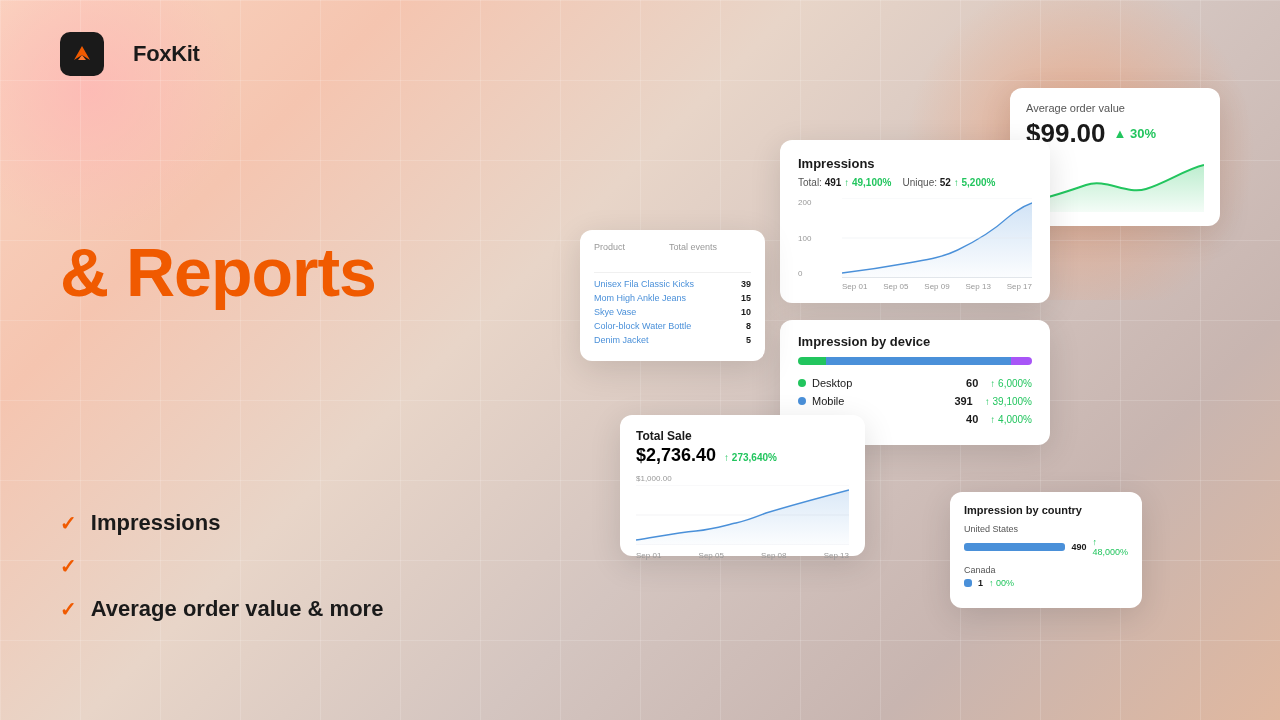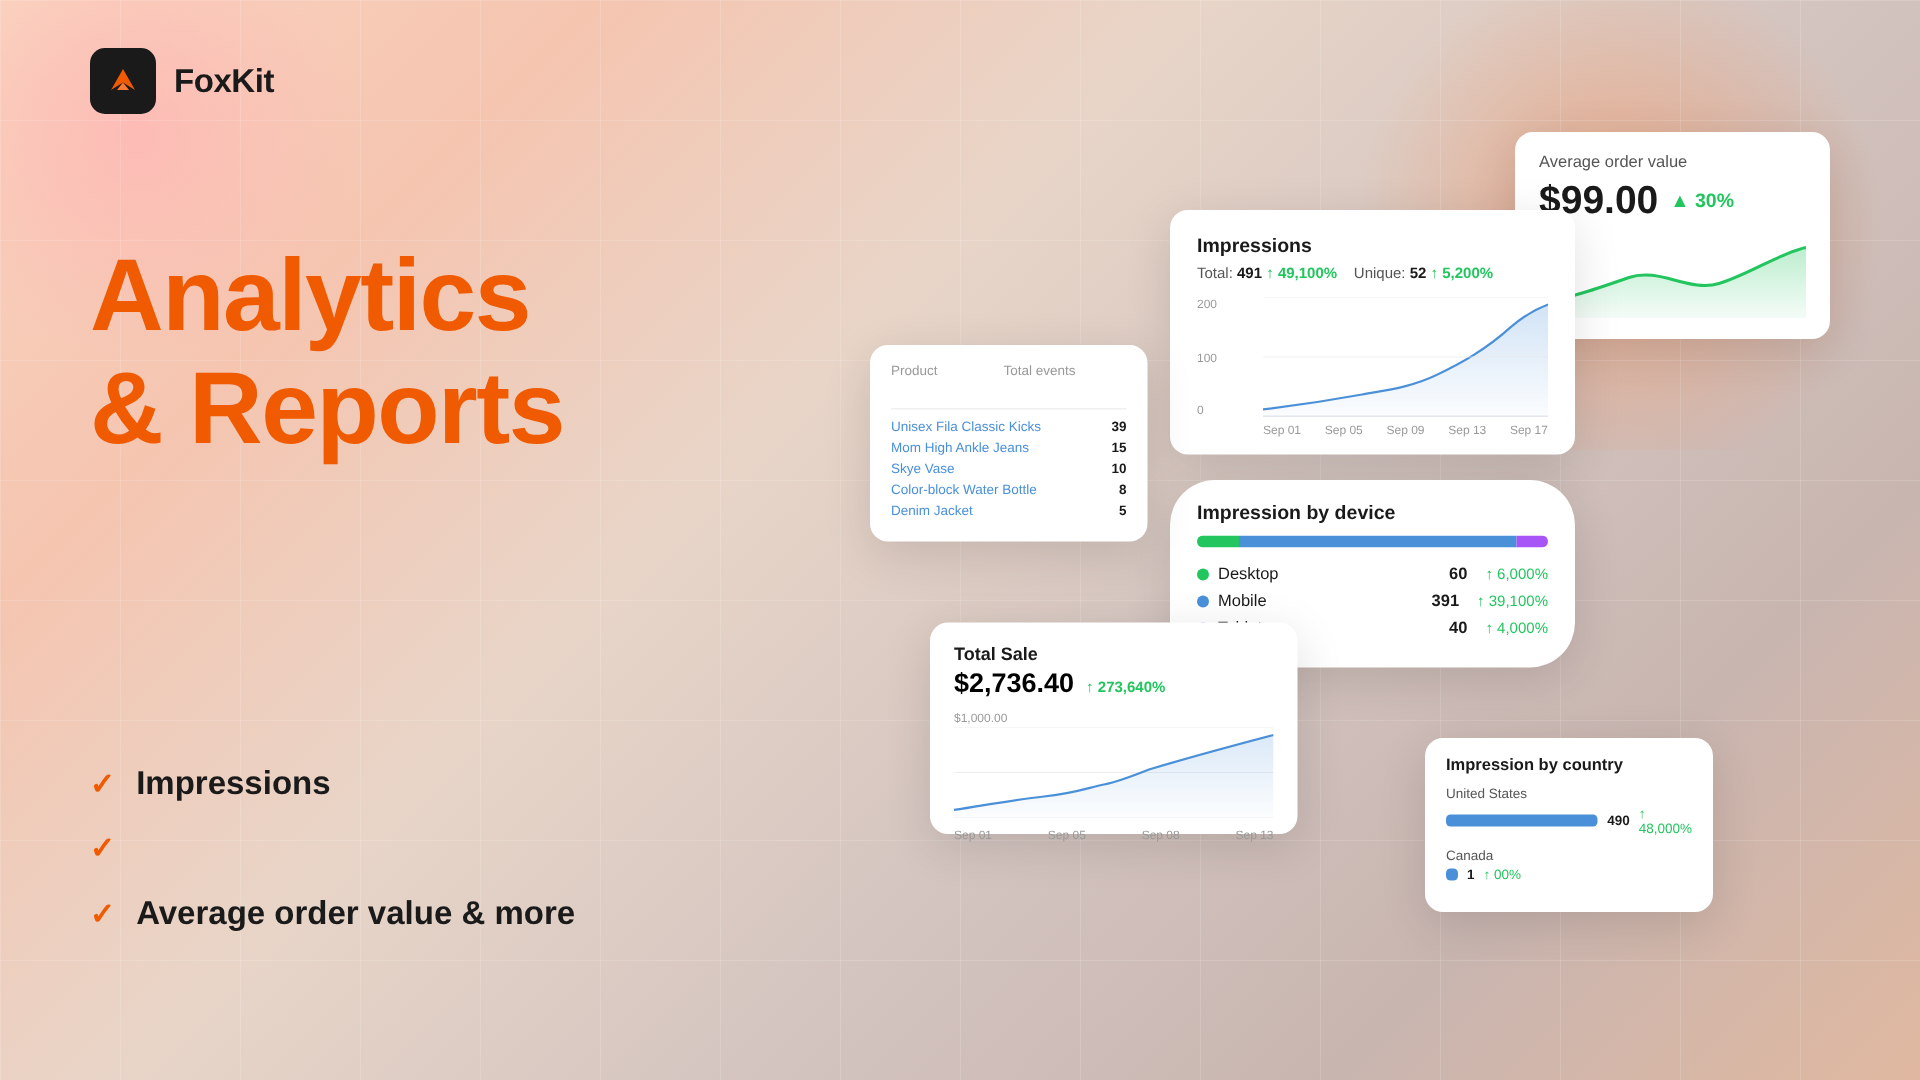--- a/index.html
+++ b/index.html
@@ -40,21 +40,21 @@
         linear-gradient(90deg, rgba(255,255,255,0.15) 1px, transparent 1px);
       background-size: 80px 80px;
     }
 
     
     .logo-area {
       position: absolute;
       top: 32px; left: 60px;
       display: flex;
       align-items: center;
-      gap: 12px;
+      gap: 29px;
     }
     .logo-icon {
       width: 44px; height: 44px;
       background: #1a1a1a;
       border-radius: 10px;
       display: flex; align-items: center; justify-content: center;
     }
     .logo-icon svg { width: 28px; height: 28px; }
     .logo-text {
       font-size: 22px;
@@ -149,21 +149,20 @@
       font-size: 8px;
       color: #999;
     }
 
     
     .card-device {
       top: 320px;
       left: 780px;
       width: 270px;
       padding: 14px 18px;
-      border-radius: 30px;
     }
     .device-bar {
       display: flex;
       height: 8px;
       border-radius: 4px;
       overflow: hidden;
       margin: 8px 0 12px;
     }
     .device-bar-segment { height: 100%; }
     .device-row {
@@ -263,21 +262,21 @@
     <svg viewBox="0 0 28 28" fill="none">
       <path d="M6 20 L14 6 L22 20 L14 15 Z" fill="#f05a00"></path>
       <path d="M10 20 L14 15 L18 20 Z" fill="#ff7a30"></path>
     </svg>
   </div>
   <span class="logo-text">FoxKit</span>
 </div>
 
 <div class="headline">
   <h1>
-    <span>Analytics</span><br>
+    <br>
     <span>&amp; Reports</span>
   </h1>
 </div>
 
 <div class="features">
   <div class="feature-item">
     <span class="check-icon">✓</span>
     <span class="feature-label">Impressions</span>
   </div>
   <div class="feature-item">

